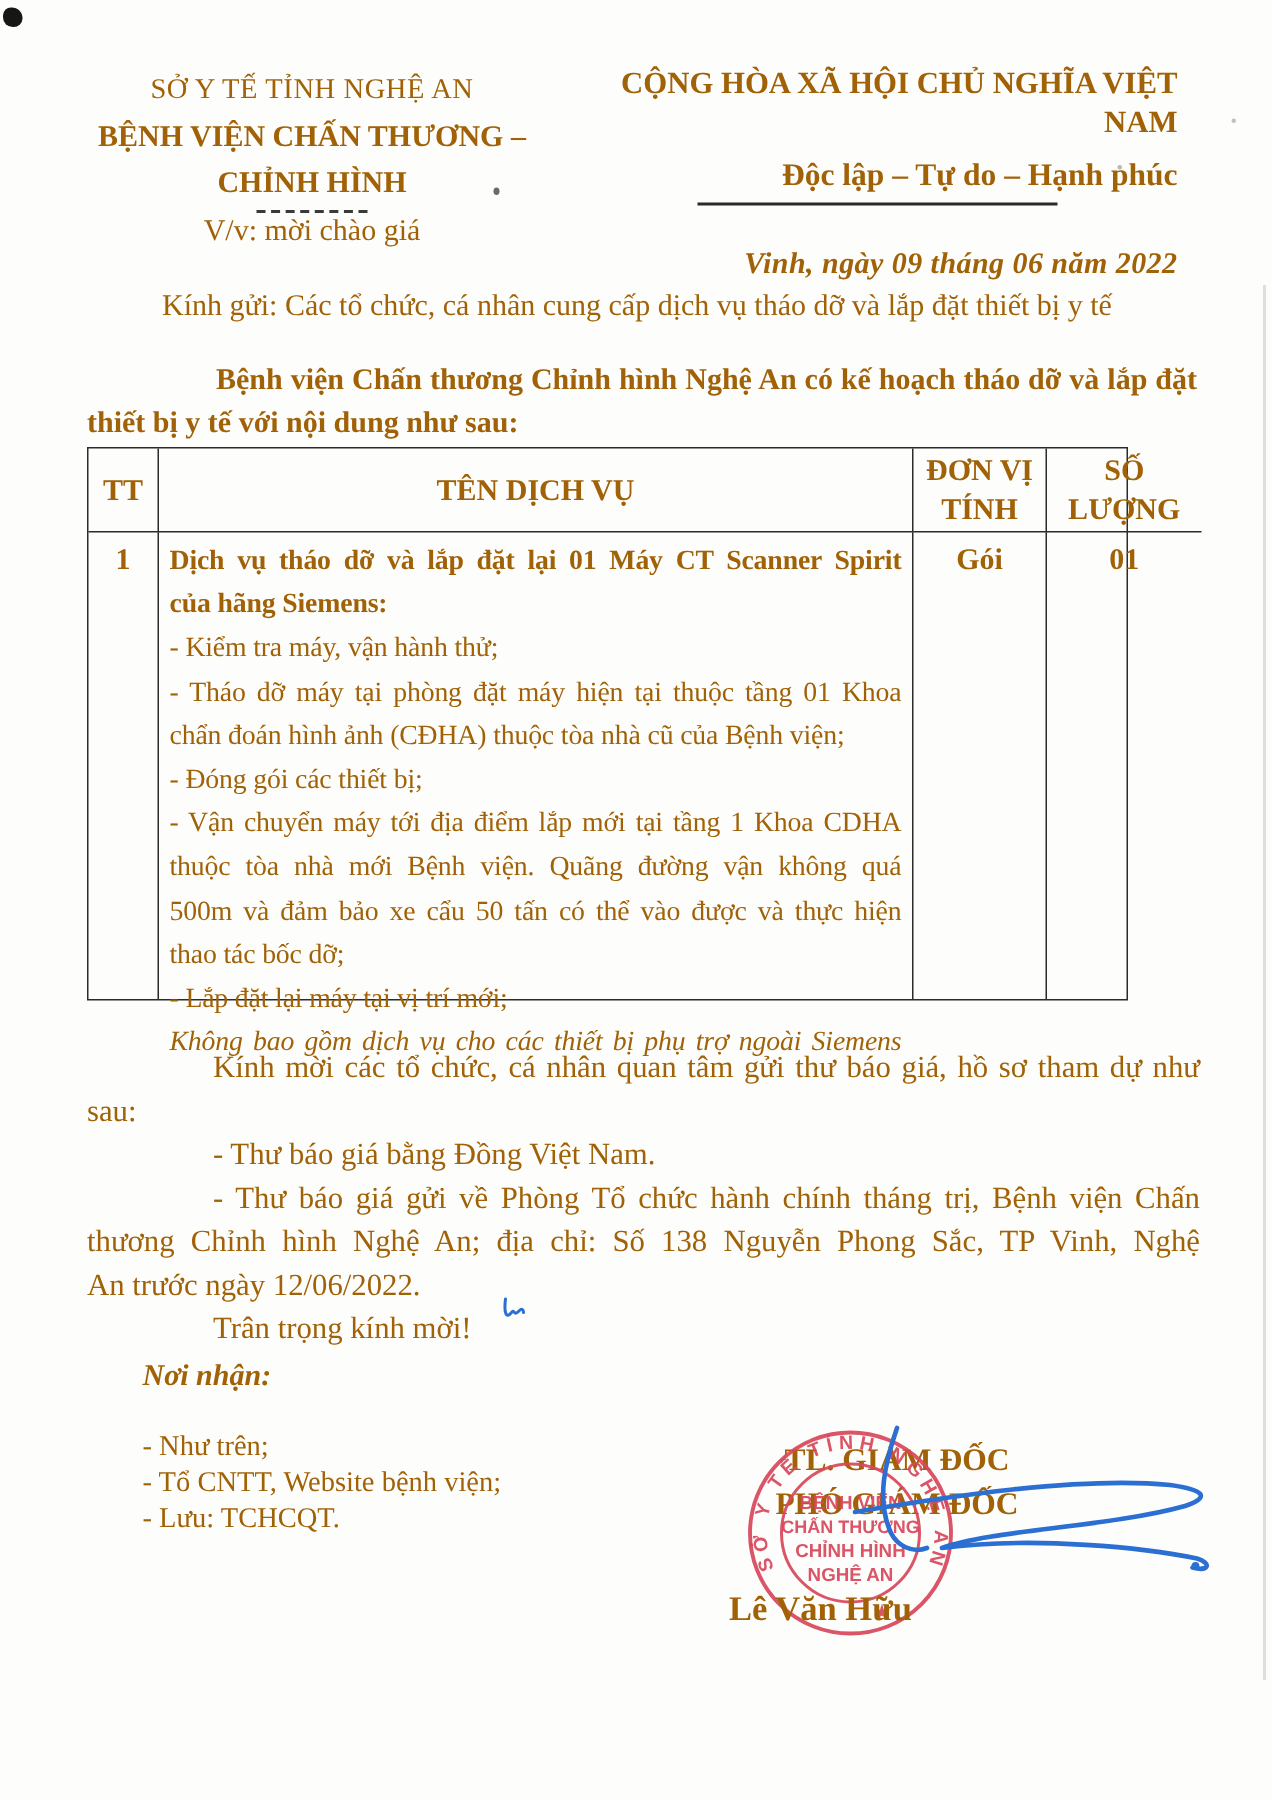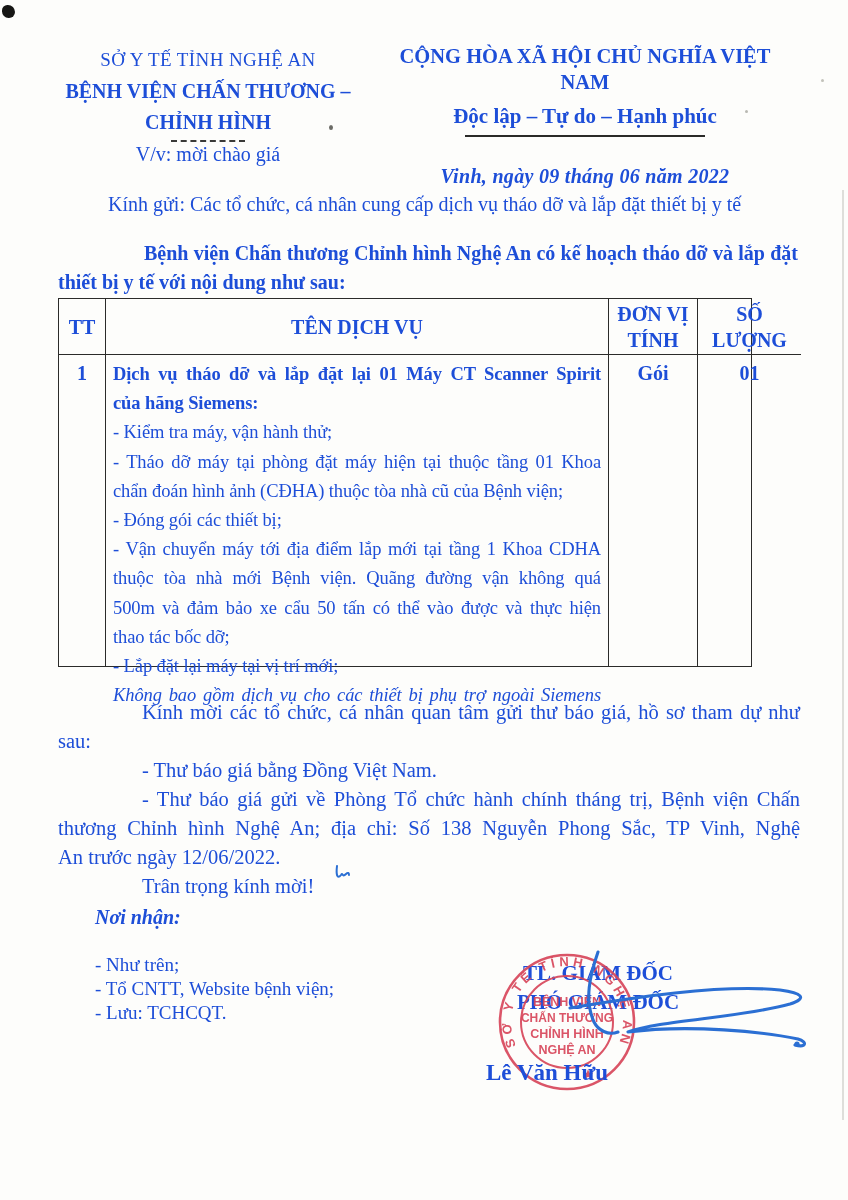--- a/index.html
+++ b/index.html
@@ -1,31 +1,31 @@
 <!DOCTYPE html>
 <html><head>
 <meta charset="utf-8">
 <style>
   html,body{margin:0;padding:0;background:#ffffff;}
   .page{
     position:relative;
     width:848px;height:1200px;
     background:#fdfdfb;
     font-family:"Liberation Serif","DejaVu Serif",serif;
-    color:#1d4ed8;
+    color:#a16207;
     overflow:hidden;
   }
   
   .hdr-left{position:absolute;left:58px;top:48px;width:300px;text-align:center;line-height:1.25;}
   .hdr-left .l1{font-size:19px;letter-spacing:.4px;}
   .hdr-left .l2{font-size:20px;font-weight:bold;margin-top:7px;}
   .hdr-left .l3{font-size:20px;font-weight:bold;margin-top:6px;}
   .hdr-left .rule{width:74px;margin:3px auto 0 auto;border-bottom:2px dashed #3a3a38;height:2px;}
   .hdr-left .subj{font-size:20px;font-family:Liberation Serif, serif;}
-  .hdr-right{position:absolute;left:385px;top:44px;width:400px;text-align:center;line-height:1.25;}
+  .hdr-right{position:absolute;left:385px;top:44px;width:400px;text-align:right;line-height:1.25;}
   .hdr-right .l1{font-size:20.5px;font-weight:bold;}
   .hdr-right .l2{font-size:21px;font-weight:bold;margin-top:8px;}
   .hdr-right .rule{width:240px;margin:3px auto 0 auto;border-bottom:2px solid #2a2a28;height:2px;}
   .hdr-right .date{font-size:20px;font-weight:bold;font-style:italic;margin-top:27px;letter-spacing:.3px;}
   
   .salutation{position:absolute;left:108px;top:193px;width:700px;font-size:20px;}
   .intro{position:absolute;left:58px;top:239px;width:740px;font-size:20px;line-height:29px;font-weight:bold;}
   .intro .i1{text-indent:86px;text-align:justify;text-align-last:justify;}
   
   .doc-table{position:absolute;left:58px;top:298px;width:694px;border:1.8px solid #2b2b29;box-sizing:border-box;}

